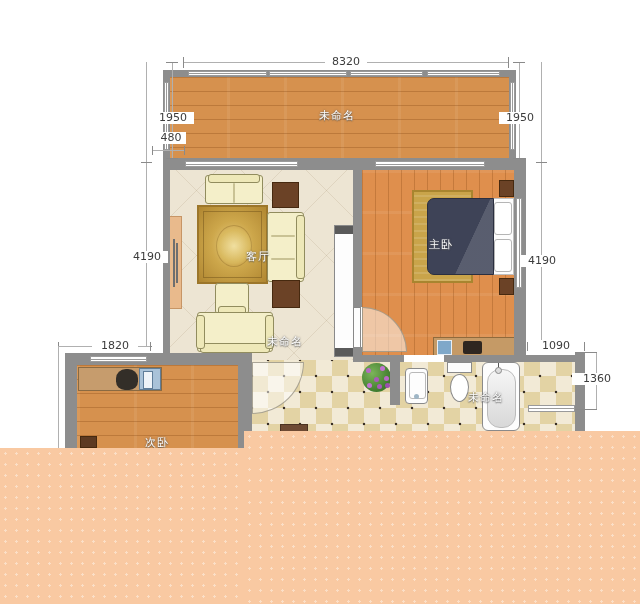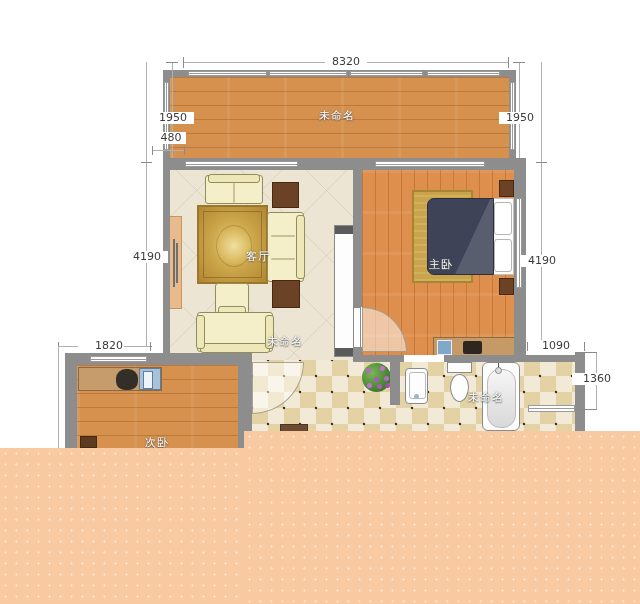--- a/index.html
+++ b/index.html
@@ -156,21 +156,21 @@
   <div class="abs win-v" style="left:510px;top:82px;width:5px;height:68px;z-index:12;"></div>
   <div class="abs win-h" style="left:185px;top:161px;width:113px;height:6px;z-index:12;"></div>
   <div class="abs win-h" style="left:375px;top:161px;width:110px;height:6px;z-index:12;"></div>
   <div class="abs win-v" style="left:516px;top:198px;width:6px;height:90px;z-index:12;"></div>
   <div class="abs win-h" style="left:528px;top:405px;width:47px;height:7px;z-index:12;"></div>
   <div class="abs win-h" style="left:90px;top:356px;width:57px;height:6px;z-index:12;"></div>
 
   <div class="room-label" style="left:315px;top:110px;width:44px;">未命名</div>
   <div class="room-label" style="left:238px;top:251px;width:40px;">客厅</div>
   <div class="room-label" style="left:263px;top:336px;width:44px;">未命名</div>
-  <div class="room-label" style="left:424px;top:259px;width:34px;font-family:Liberation Mono, monospace;">主卧</div>
+  <div class="room-label" style="left:424px;top:239px;width:34px;font-family:Liberation Mono, monospace;">主卧</div>
   <div class="room-label" style="left:140px;top:437px;width:34px;">次卧</div>
   <div class="room-label" style="left:464px;top:392px;width:44px;">未命名</div>
 
   <div class="abs dim-line" style="left:183px;top:62px;width:326px;height:1px;"></div>
   <div class="abs dim-tick" style="left:183px;top:57px;width:1px;height:11px;"></div>
   <div class="abs dim-tick" style="left:508px;top:57px;width:1px;height:11px;"></div>
   <div class="dim-label" style="left:325px;top:56px;width:40px;">8320</div>
 
   <div class="abs dim-line" style="left:172px;top:62px;width:1px;height:96px;"></div>
   <div class="abs dim-tick" style="left:166px;top:62px;width:12px;height:1px;"></div>
@@ -194,21 +194,21 @@
 
   <div class="abs dim-line" style="left:541px;top:62px;width:1px;height:284px;"></div>
   <div class="abs dim-tick" style="left:536px;top:162px;width:11px;height:1px;"></div>
   <div class="abs dim-tick" style="left:536px;top:346px;width:11px;height:1px;"></div>
   <div class="dim-label" style="left:521px;top:255px;width:40px;">4190</div>
 
   <div class="abs dim-line" style="left:58px;top:346px;width:92px;height:1px;"></div>
   <div class="abs dim-tick" style="left:58px;top:342px;width:1px;height:9px;"></div>
   <div class="abs dim-tick" style="left:150px;top:342px;width:1px;height:9px;"></div>
   <div class="abs dim-line" style="left:58px;top:346px;width:1px;height:102px;"></div>
-  <div class="dim-label" style="left:78px;top:340px;width:44px;text-align:right;">1820</div>
+  <div class="dim-label" style="left:92px;top:340px;width:44px;">1820</div>
 
   <div class="abs dim-line" style="left:527px;top:346px;width:57px;height:1px;"></div>
   <div class="abs dim-tick" style="left:527px;top:342px;width:1px;height:9px;"></div>
   <div class="abs dim-tick" style="left:584px;top:342px;width:1px;height:9px;"></div>
   <div class="dim-label" style="left:528px;top:340px;width:54px;">1090</div>
 
   <div class="abs dim-line" style="left:596px;top:352px;width:1px;height:57px;"></div>
   <div class="abs dim-tick" style="left:575px;top:352px;width:22px;height:1px;"></div>
   <div class="abs dim-tick" style="left:575px;top:409px;width:22px;height:1px;"></div>
   <div class="dim-label" style="left:572px;top:373px;width:48px;">1360</div>

